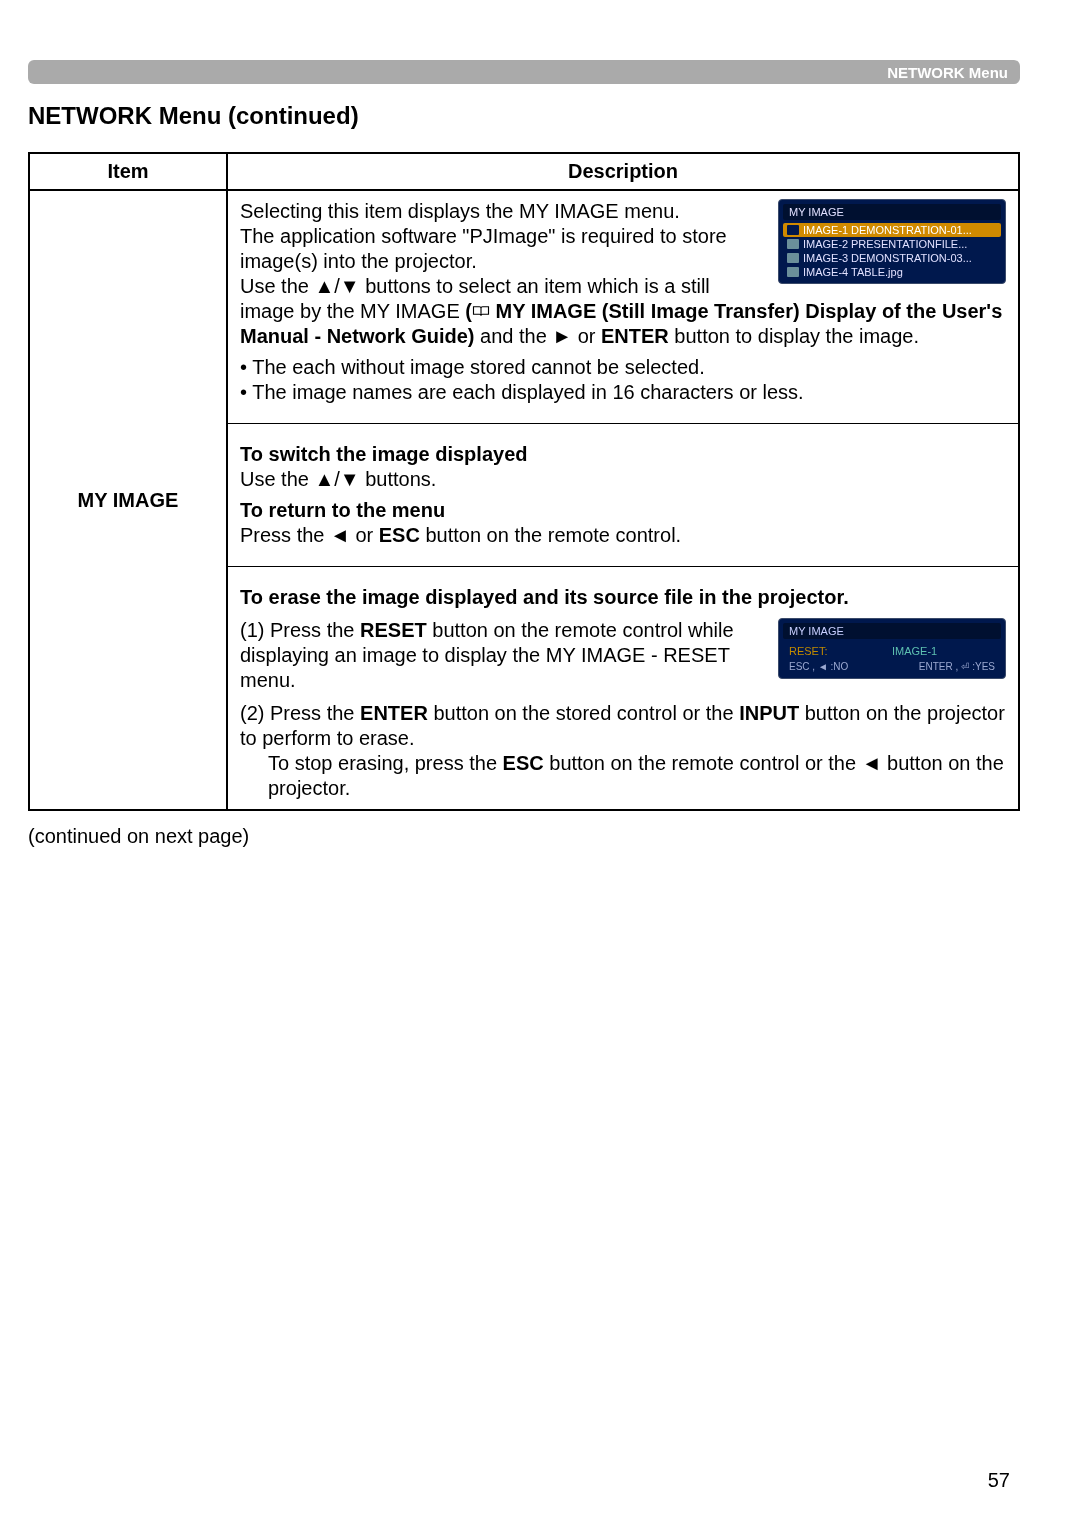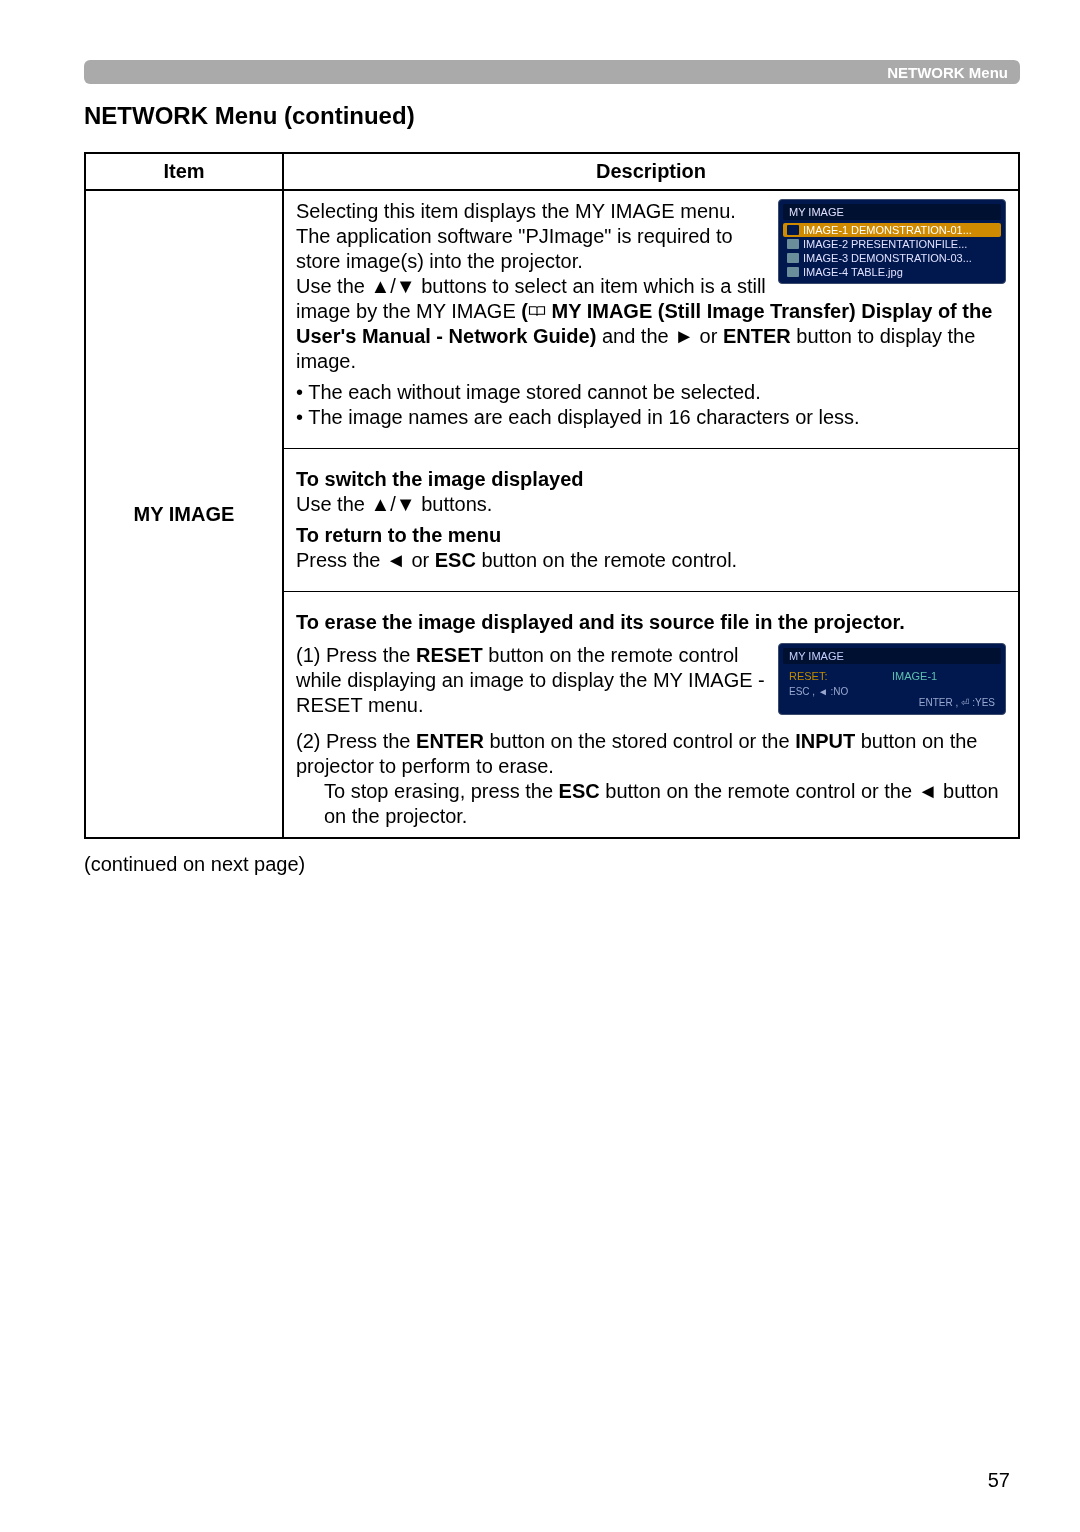--- a/index.html
+++ b/index.html
@@ -1,17 +1,17 @@
 <!DOCTYPE html>
 <html><head>
 <meta charset="utf-8">
 <style>
   * { box-sizing: border-box; margin: 0; padding: 0; }
   body { font-family: Arial, Helvetica, sans-serif; background: #fff; width: 1080px; height: 1532px; position: relative; }
-  .page { padding: 60px 60px 40px 84px; }
+  .page { padding: 60px 60px 40px 28px; }
   .header-bar { background: #aaa; height: 24px; border-radius: 6px; display: flex; align-items: center; justify-content: flex-end; padding: 0 12px; color: #fff; font-weight: bold; font-size: 15px; margin-bottom: 18px; }
   .section-title { font-weight: bold; font-size: 24px; margin-bottom: 22px; }
   table.main { width: 100%; border-collapse: collapse; border: 2px solid #404040; }
   table.main th, table.main td { border: 2px solid #000; padding: 8px 12px; vertical-align: top; font-size: 20px; }
   table.main th { text-align: center; font-weight: bold; padding: 6px; }
   table.main th.item-col { width: 198px; }
   .item-cell { text-align: center; font-weight: bold; vertical-align: middle !important; }
   .desc-block { position: relative; }
   .desc-text { line-height: 1.25; }
   .bold { font-weight: bold; }
@@ -22,21 +22,21 @@
   .osd-row.sel { background: #d08a00; color: #fff; border-radius: 2px; }
   .osd-icon { width: 12px; height: 10px; display: inline-block; margin-right: 4px; background: #6a8f9a; border-radius: 1px; }
   .osd-row.sel .osd-icon { background: #00184d; }
   .osd-left { flex: 0 0 64px; display:flex; align-items:center;}
   .osd-right { flex: 1; }
   .osd-reset { background: #00184d; color: #c8d0ff; font-size: 12px; border: 1px solid #3a4a6a; border-radius: 4px; padding: 4px; width: 228px; }
   .osd-reset .osd-title { margin-bottom: 4px; }
   .osd-reset-row { display: flex; padding: 2px 6px; font-size: 11px; }
   .osd-reset-row .l { flex: 1; color: #c08a00;}
   .osd-reset-row .r { flex: 1; color: #5dc0b0;}
-  .osd-reset-foot { display:flex; padding: 2px 6px; font-size:10px; color:#9aa8d0;flex-direction:column;}
+  .osd-reset-foot { display:flex; padding: 2px 6px; font-size:10px; color:#9aa8d0;}
   .osd-reset-foot .l { flex:1;}
   .osd-reset-foot .r { flex:1; text-align:right;}
   .book-icon { display:inline-block; width:18px; height:14px; position:relative; top:1px;}
   .book-icon svg { width:18px; height:14px; }
   .clear { clear:both; }
   hr.inner-sep { border:none; border-top:1px solid #000; margin: 10px 0; }
   .continued { font-size: 20px; margin-top: 14px; }
   .pagenum { position:absolute; bottom: 40px; right: 70px; font-size: 20px; text-align: right; }
   .bullet-line { margin-top:6px;}
   .step { margin-top:8px; }

